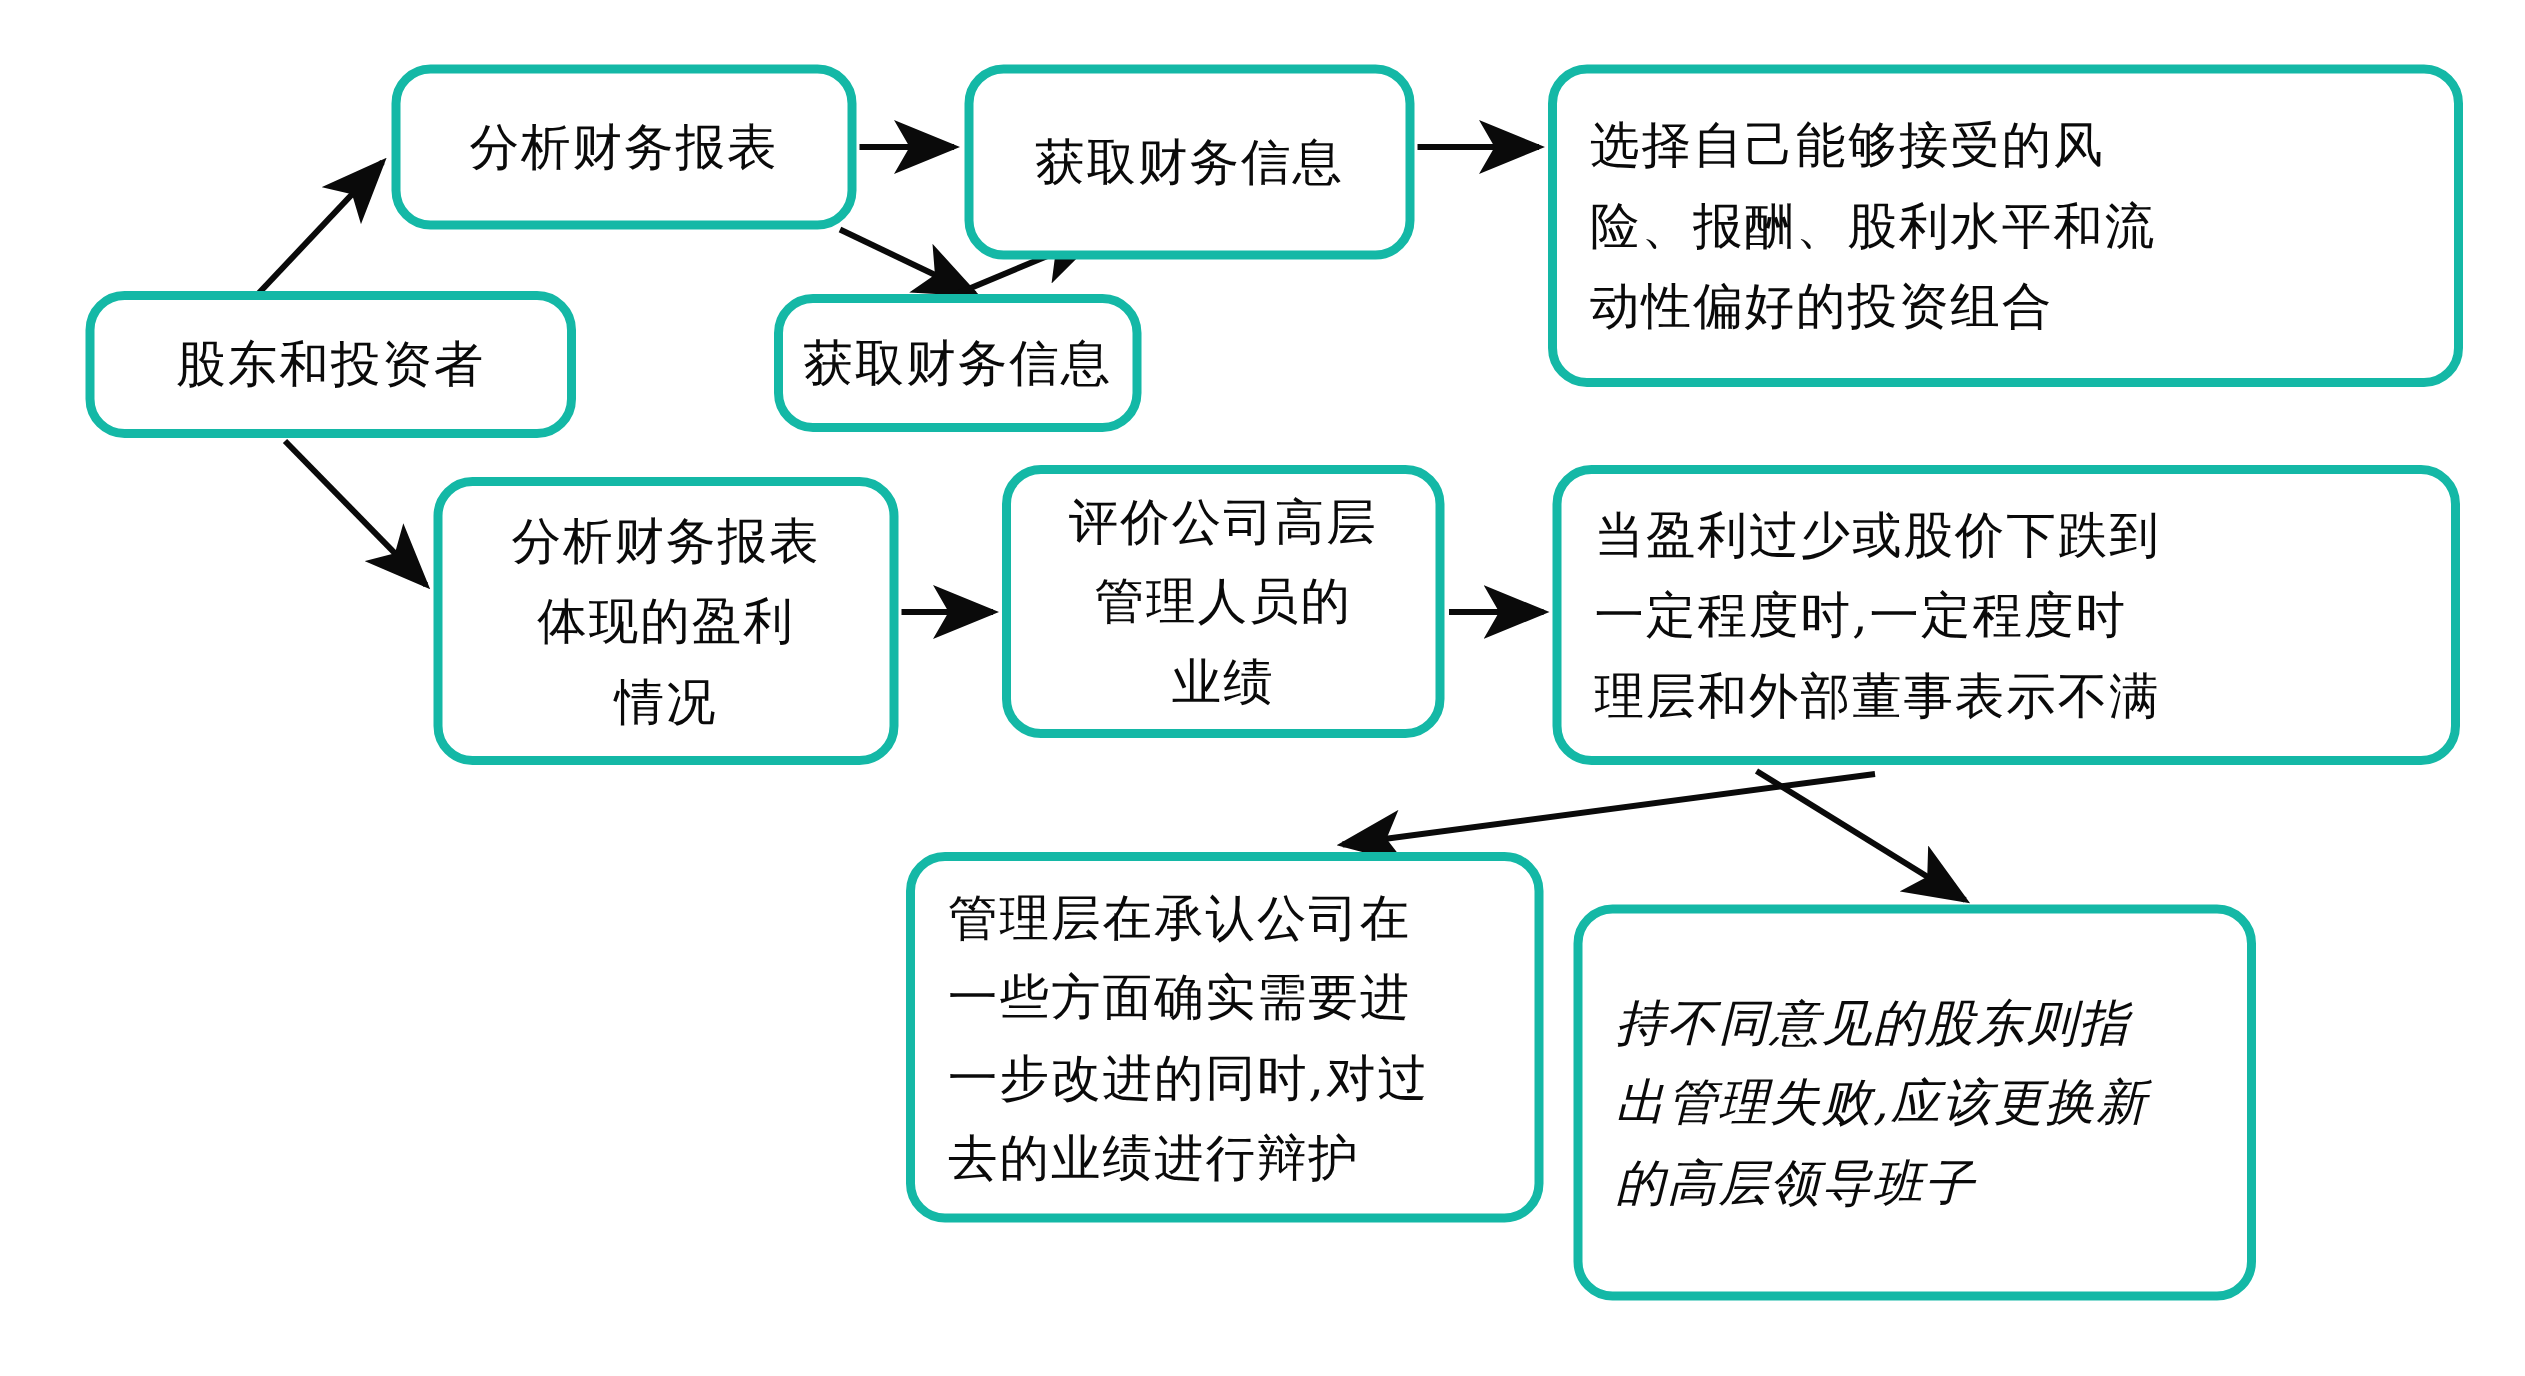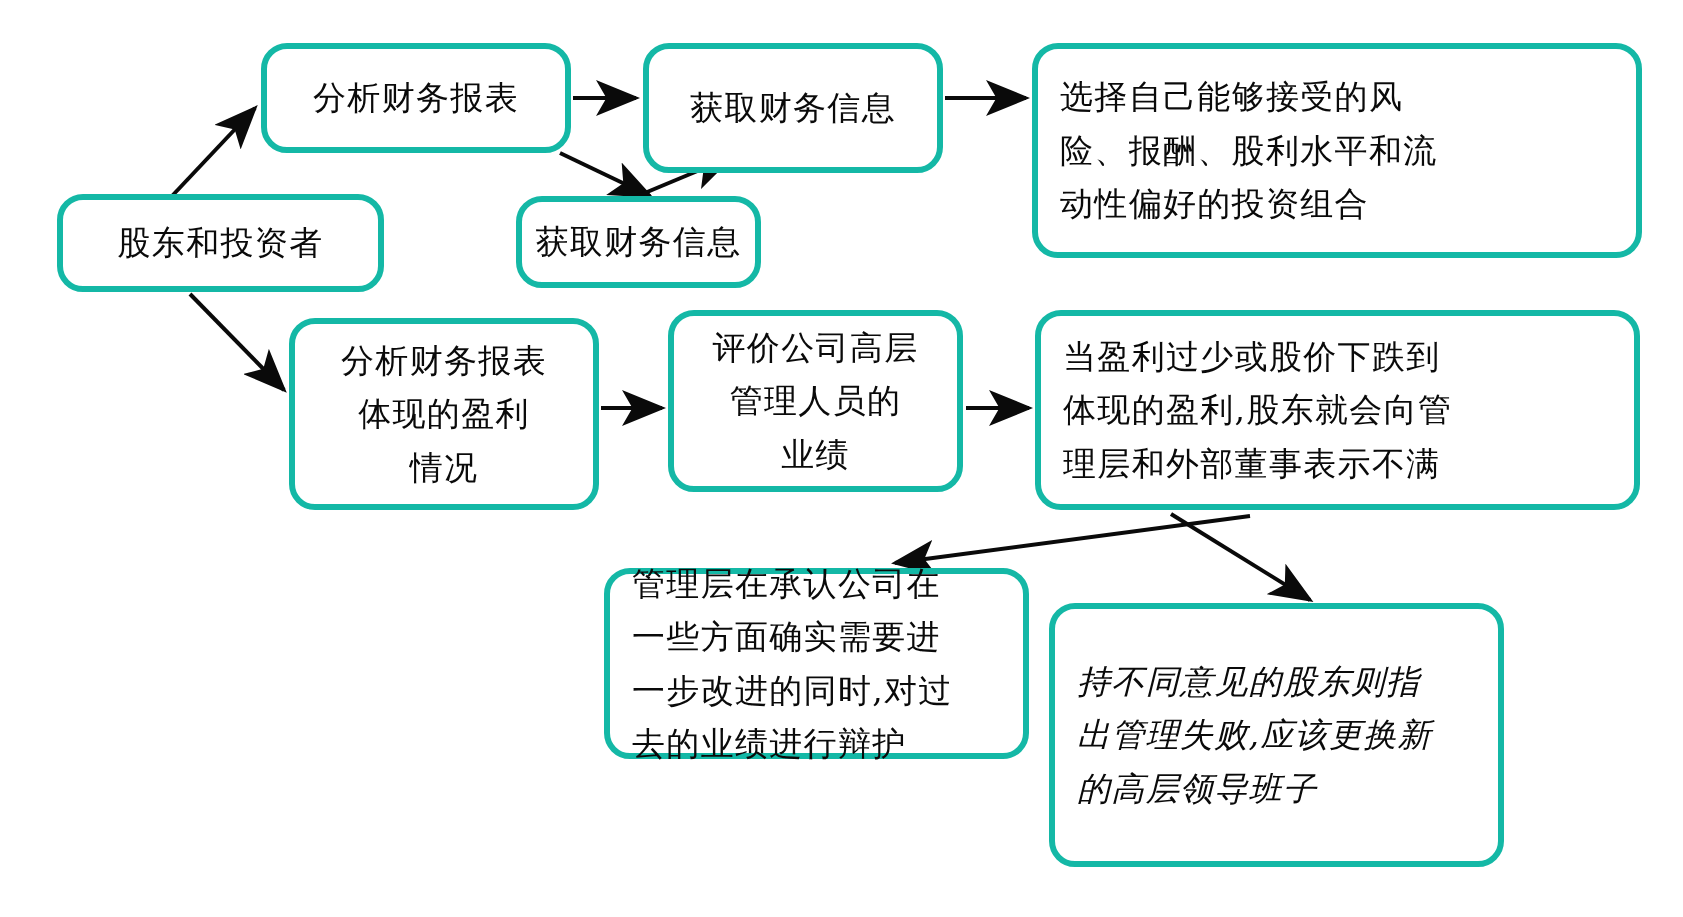--- a/index.html
+++ b/index.html
@@ -44,21 +44,21 @@
   }
   
   #node-shareholders      { left: 57px;   top: 194px; width: 327px; height: 98px;  font-size: 33px; line-height: 1.3; }
   #node-analyze-stmt      { left: 261px;  top: 43px;  width: 310px; height: 110px; font-size: 33px; line-height: 1.3; }
   #node-get-info          { left: 643px;  top: 43px;  width: 300px; height: 130px; font-size: 33px; line-height: 1.3; }
   #node-securities        { left: 516px;  top: 196px; width: 245px; height: 92px;  font-size: 33px; line-height: 1.3; }
   #node-portfolio         { left: 1032px; top: 43px;  width: 610px; height: 215px; font-size: 33px; line-height: 1.62; }
   #node-profit            { left: 289px;  top: 318px; width: 310px; height: 192px; font-size: 33px; line-height: 1.62; }
   #node-evaluate          { left: 668px;  top: 310px; width: 295px; height: 182px; font-size: 33px; line-height: 1.62; }
   #node-dissatisfied      { left: 1035px; top: 310px; width: 605px; height: 200px; font-size: 33px; line-height: 1.62; }
-  #node-defend            { left: 604px;  top: 568px; width: 425px; height: 191px; font-size: 33px; line-height: 1.62; }
+  #node-defend            { left: 604px;  top: 568px; width: 425px; height: 247px; font-size: 33px; line-height: 1.62; }
   #node-replace           { left: 1049px; top: 603px; width: 455px; height: 264px; font-size: 33px; line-height: 1.62; font-style: italic; }
 
   #node-portfolio .node-text,
   #node-dissatisfied .node-text,
   #node-defend .node-text,
   #node-replace .node-text { text-align: left; padding: 0 22px; }
 </style>
 </head>
 <body>
 
@@ -141,21 +141,21 @@
   </div>
 
   <div class="node" id="node-evaluate">
     <span class="node-text">评价公司高层
 管理人员的
 业绩</span>
   </div>
 
   <div class="node" id="node-dissatisfied">
     <span class="node-text">当盈利过少或股价下跌到
-体现的盈利,股东就会向管
+一定程度时,一定程度时
 理层和外部董事表示不满</span>
   </div>
 
   <div class="node" id="node-defend">
     <span class="node-text">管理层在承认公司在
 一些方面确实需要进
 一步改进的同时,对过
 去的业绩进行辩护</span>
   </div>
 

